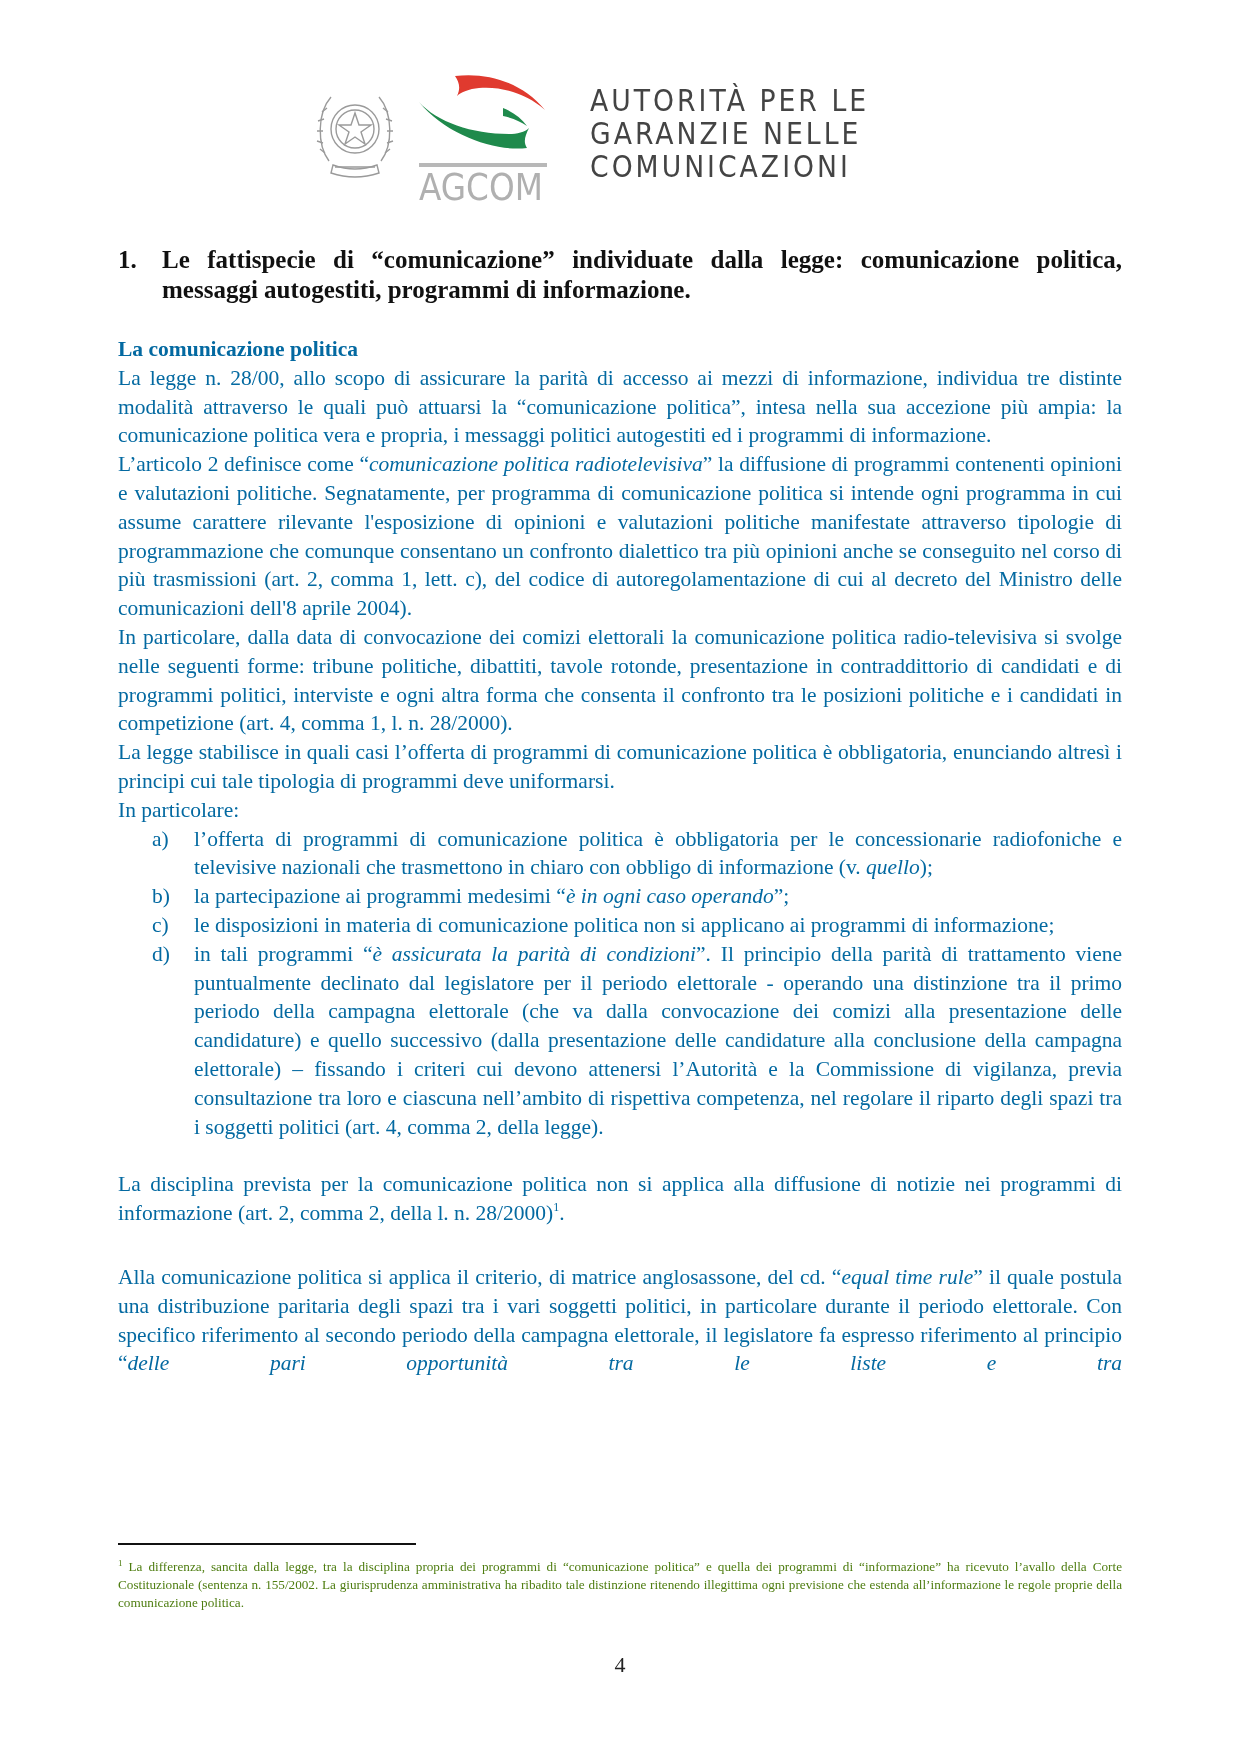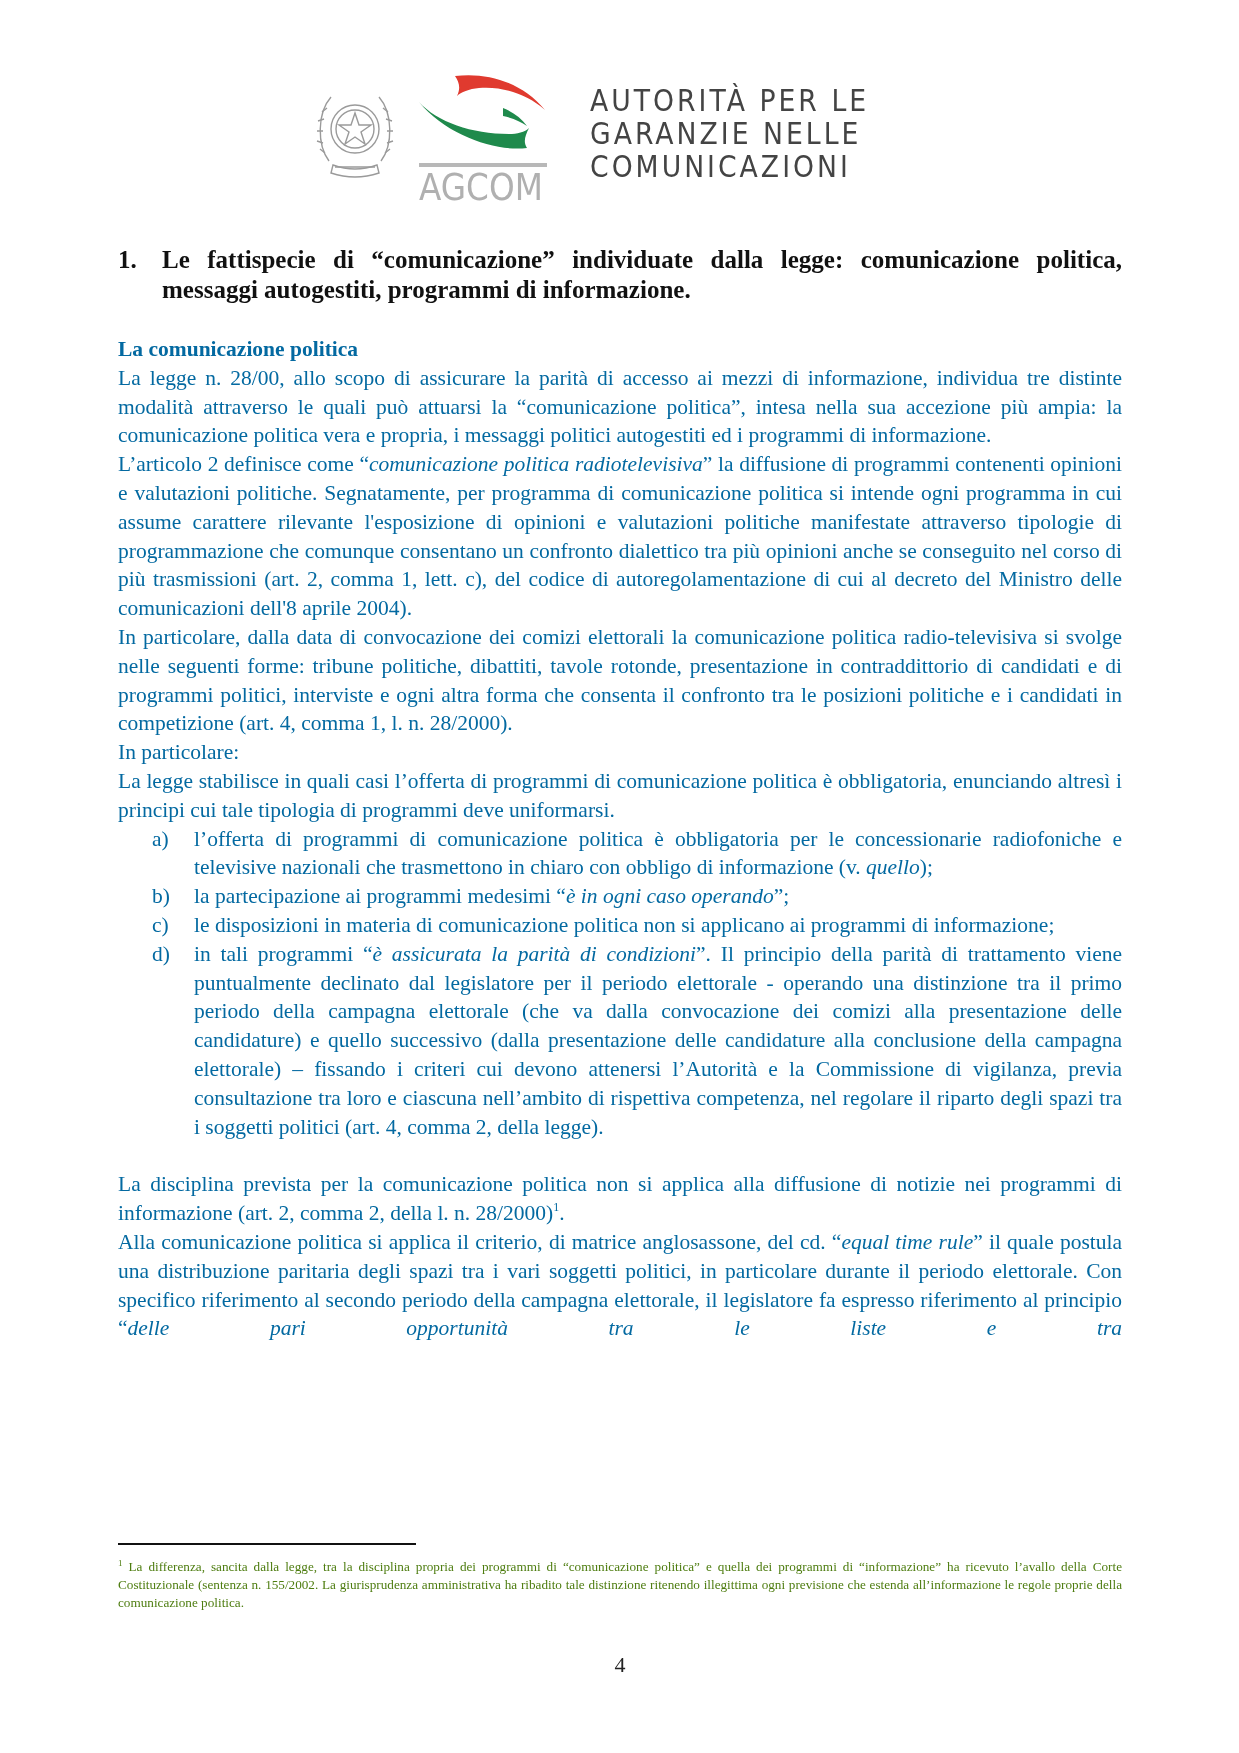--- a/index.html
+++ b/index.html
@@ -14,21 +14,21 @@
   .agcom { position: absolute; left: 104px; top: 100px; font-family: "DejaVu Sans", sans-serif; font-size: 38px; line-height: 38px; color: #b0b0b0; letter-spacing: 0px; transform: scaleX(0.86); transform-origin: left top; }
   .org-name { position: absolute; left: 275px; top: 16px; font-family: "DejaVu Sans", sans-serif; font-size: 31px; line-height: 33px; color: #444; letter-spacing: 3.5px; transform: scaleX(0.86); transform-origin: left top; white-space: nowrap; }
 
   
   .text { position: absolute; left: 118px; width: 1004px; font-family: "Liberation Serif", serif; font-size: 21.5px; line-height: 28.8px; color: #0369a1; text-align: justify; }
   .heading { position: absolute; left: 118px; top: 245px; width: 1004px; font-family: "Liberation Serif", serif; font-weight: bold; font-size: 25px; line-height: 30px; color: #111; }
   .heading .num { position: absolute; left: 0; top: 0; }
   .heading .h-text { display: block; margin-left: 44px; text-align: justify; text-align-last: left; }
   .subhead { font-weight: bold; }
   .para { margin: 0; }
-  .justify-last { text-align-last: justify; }
+  .justify-last { text-align-last: justify; margin-top: 35px; }
   .list { margin: 0; padding: 0; list-style: none; }
   .list li { position: relative; padding-left: 42px; margin-left: 34px; }
   .list li .marker { position: absolute; left: 0; top: 0; }
   .gap { height: 29px; }
   sup { font-size: 12px; line-height: 0; vertical-align: 9px; }
 
   .fn-rule { position: absolute; left: 118px; top: 1543px; width: 298px; height: 2px; background: #111; }
   .footnote { position: absolute; left: 118px; top: 1558px; width: 1004px; font-family: "Liberation Serif", serif; font-size: 13.2px; line-height: 18px; color: #4d7c0f; text-align: justify; }
   .footnote sup { font-size: 9px; vertical-align: 5px; }
   .page-number { position: absolute; left: 600px; top: 1652px; width: 40px; text-align: center; font-family: "Liberation Serif", serif; font-size: 22px; color: #222; }
@@ -67,22 +67,22 @@
   <div class="heading">
     <span class="num">1.</span>
     <span class="h-text">Le fattispecie di “comunicazione” individuate dalla legge: comunicazione politica,  messaggi autogestiti, programmi di informazione.</span>
   </div>
 
   <div class="text" style="top: 335px;">
     <p class="para subhead">La comunicazione politica</p>
     <p class="para">La legge n. 28/00, allo scopo di assicurare la parità di accesso ai mezzi di informazione, individua tre distinte modalità attraverso le quali può attuarsi la “comunicazione politica”, intesa nella sua accezione più ampia: la comunicazione politica vera e propria, i messaggi politici autogestiti ed i programmi di informazione.</p>
     <p class="para"><span>L’articolo 2 definisce come “</span><i>comunicazione politica radiotelevisiva</i><span>” la diffusione di programmi contenenti opinioni e valutazioni politiche. Segnatamente, per programma di comunicazione politica si intende ogni programma in cui assume carattere rilevante l'esposizione di opinioni e valutazioni politiche manifestate attraverso tipologie di programmazione che comunque consentano un confronto dialettico tra più opinioni anche se conseguito nel corso di più trasmissioni (art. 2, comma  1, lett. c), del codice di autoregolamentazione di cui al decreto del Ministro delle comunicazioni dell'8 aprile 2004).</span></p>
     <p class="para">In particolare, dalla data di convocazione dei comizi elettorali la comunicazione politica radio-televisiva si svolge nelle seguenti forme: tribune politiche, dibattiti, tavole rotonde, presentazione in contraddittorio di candidati e di programmi politici, interviste e ogni altra forma che consenta il confronto tra le posizioni politiche e i candidati in competizione (art. 4, comma 1, l. n. 28/2000).</p>
+    <p class="para">La legge stabilisce in quali casi l’offerta di programmi di comunicazione politica è obbligatoria, enunciando altresì i principi cui tale tipologia di programmi deve uniformarsi.</p>
     <p class="para">In particolare:</p>
-    <p class="para">La legge stabilisce in quali casi l’offerta di programmi di comunicazione politica è obbligatoria, enunciando altresì i principi cui tale tipologia di programmi deve uniformarsi.</p>
     <ul class="list">
       <li><span class="marker">a)</span><span>l’offerta di programmi di comunicazione politica è obbligatoria per le concessionarie radiofoniche e televisive nazionali che trasmettono in chiaro con obbligo di informazione (v. </span><i>quello</i><span>);</span></li>
       <li><span class="marker">b)</span><span>la partecipazione ai programmi medesimi “</span><i>è in ogni caso operando</i><span>”;</span></li>
       <li><span class="marker">c)</span><span>le disposizioni in materia di comunicazione politica non si applicano ai programmi di informazione;</span><i></i><span></span></li>
       <li><span class="marker">d)</span><span>in tali programmi “</span><i>è assicurata la parità di condizioni</i><span>”. Il principio della parità di trattamento viene puntualmente declinato dal legislatore per il periodo elettorale - operando una distinzione tra il primo periodo della campagna elettorale (che va dalla convocazione dei comizi alla presentazione delle candidature) e quello successivo (dalla presentazione delle candidature alla conclusione della campagna elettorale) – fissando i criteri cui devono attenersi l’Autorità e la Commissione di vigilanza, previa consultazione tra loro e ciascuna nell’ambito di rispettiva competenza, nel regolare il riparto degli spazi tra i soggetti politici (art. 4, comma 2, della legge).</span></li>
     </ul>
     <div class="gap"></div>
     <p class="para"><span>La disciplina prevista per la comunicazione politica non si applica alla diffusione di notizie nei programmi di informazione (art. 2, comma 2, della l. n. 28/2000)</span><sup>1</sup><span>.</span></p>
     <p class="para justify-last"><span>Alla comunicazione politica si applica il criterio, di matrice anglosassone, del cd. “</span><i>equal time rule</i><span>” il quale postula una distribuzione paritaria degli spazi tra i vari soggetti politici, in particolare durante il periodo elettorale. Con specifico riferimento al secondo periodo della campagna elettorale, il legislatore fa espresso riferimento al principio “</span><i>delle pari opportunità tra le liste e tra</i></p>
   </div>

